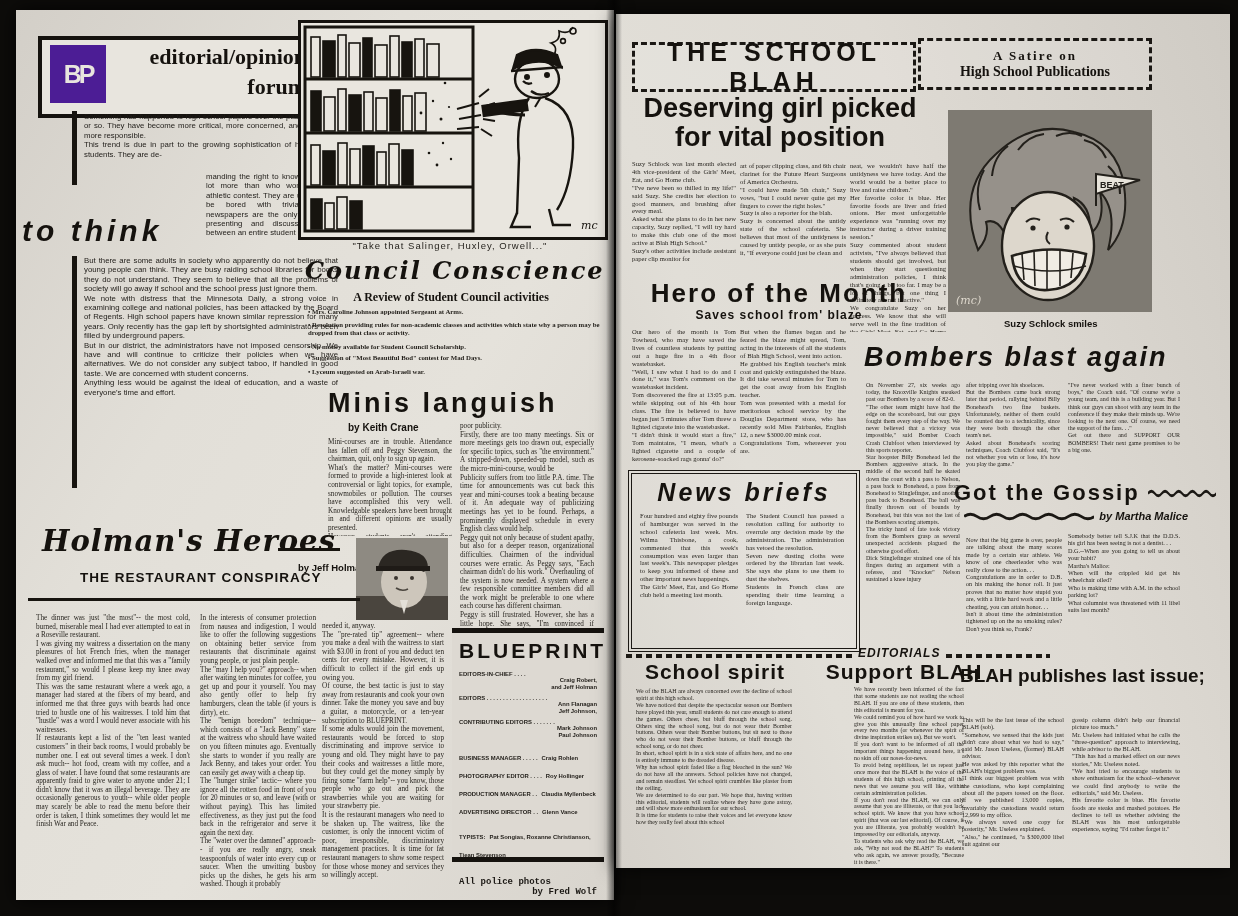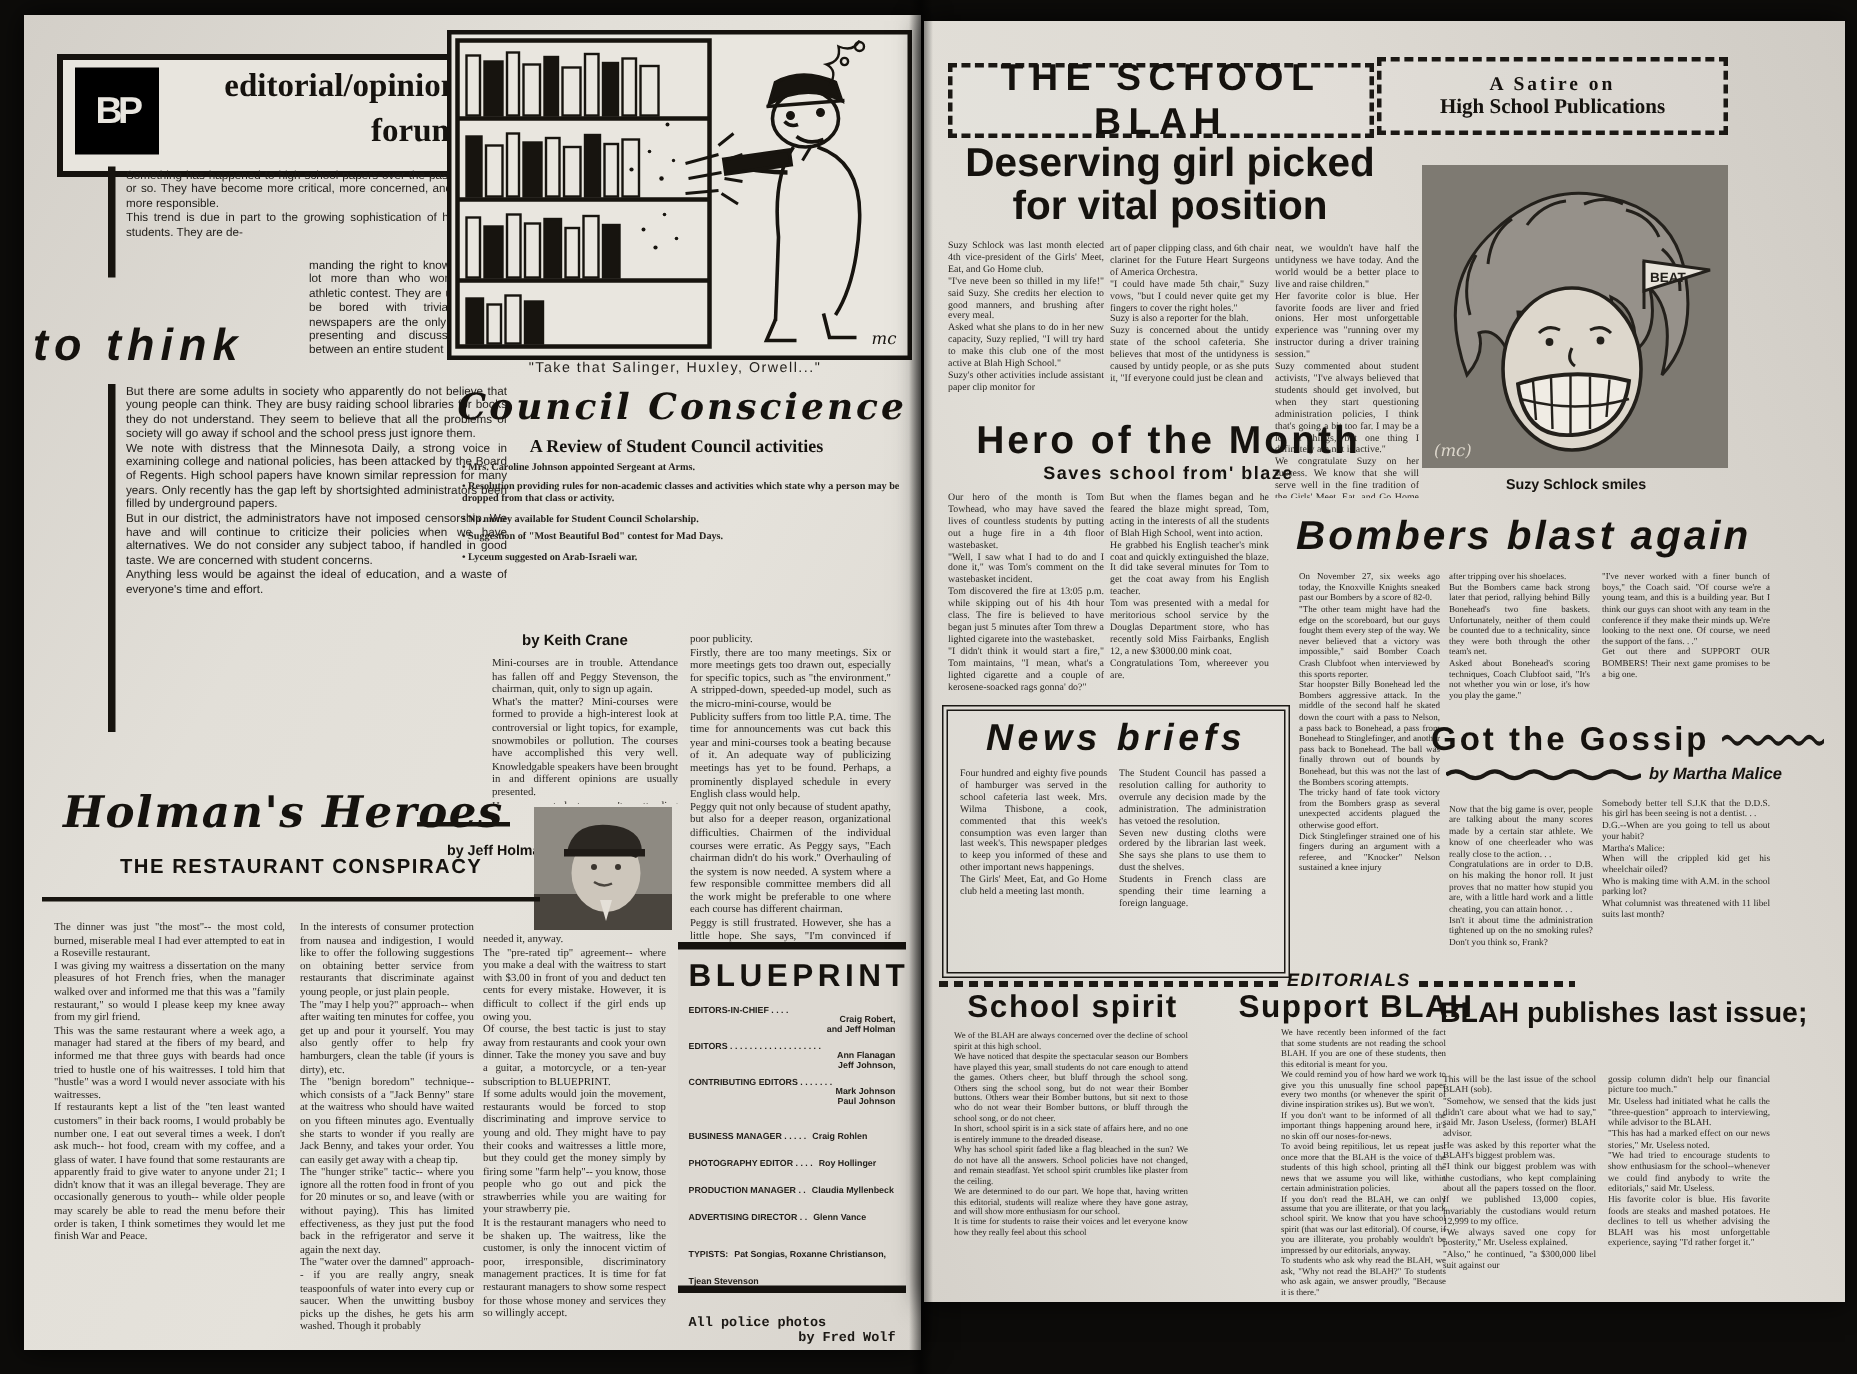--- a/index.html
+++ b/index.html
@@ -36,21 +36,21 @@
   .center{text-align:center;}
 </style>
 </head>
 <body>
 
 <div id="canvas">
 
   <div id="leftpage" class="page">
 
     <div class="abs" style="left:22px;top:26px;width:272px;height:74px;border:4px solid #15120e;background:#e8e5de;">
-      <div class="abs" style="left:8px;top:5px;width:56px;height:58px;background:#000000;display:flex;align-items:center;justify-content:center;">
+      <div class="abs" style="left:8px;top:5px;width:56px;height:58px;background:#4c1d95;display:flex;align-items:center;justify-content:center;">
         <span class="h-sans" style="color:#e8e5de;font-size:25px;letter-spacing:-3px;">BP</span>
       </div>
       <div class="abs h-serif" style="right:8px;top:2px;width:198px;text-align:right;font-size:22px;line-height:30px;">
         <span>editorial/opinion</span><br>
         <span>forum</span>
       </div>
     </div>
 
     <div class="abs bar" style="left:56px;top:101px;width:5px;height:74px;"></div>
     <div class="abs intro" style="left:68px;top:102px;width:252px;height:66px;">Something has happened to high school papers over the past ten years or so. They have become more critical, more concerned, and we think, more responsible.
@@ -157,20 +157,21 @@
     </div>
     <div class="abs center h-serif" style="left:284px;top:280px;width:302px;font-size:12px;">A Review of Student Council activities</div>
     <div class="abs bullets" style="left:292px;top:298px;width:292px;">
       <div style="margin-bottom:5px;">• Mrs. Caroline Johnson appointed Sergeant at Arms.</div>
       <div style="margin-bottom:6px;">• Resolution providing rules for non-academic classes and activities which state why a person may be dropped from that class or activity.</div>
       <div style="margin-bottom:3px;">• No money available for Student Council Scholarship.</div>
       <div style="margin-bottom:6px;">• Suggestion of "Most Beautiful Bod" contest for Mad Days.</div>
       <div>• Lyceum suggested on Arab-Israeli war.</div>
     </div>
 
+    <div class="abs h-sans" style="left:312px;top:378px;font-size:27px;letter-spacing:3px;">Minis languish</div>
     <div class="abs h-sans" style="left:332px;top:412px;font-size:10px;">by Keith Crane</div>
     <div class="abs col" style="left:312px;top:428px;width:124px;height:98px;">Mini-courses are in trouble. Attendance has fallen off and Peggy Stevenson, the chairman, quit, only to sign up again.
 What's the matter? Mini-courses were formed to provide a high-interest look at controversial or light topics, for example, snowmobiles or pollution. The courses have accomplished this very well. Knowledgable speakers have been brought in and different opinions are usually presented.
 However, students aren't attending meetings the numbers they should. They stay away due to apathy and</div>
     <div class="abs col" style="left:444px;top:412px;width:134px;height:210px;">poor publicity.
 Firstly, there are too many meetings. Six or more meetings gets too drawn out, especially for specific topics, such as "the environment." A stripped-down, speeded-up model, such as the micro-mini-course, would be
 Publicity suffers from too little P.A. time. The time for announcements was cut back this year and mini-courses took a beating because of it. An adequate way of publicizing meetings has yet to be found. Perhaps, a prominently displayed schedule in every English class would help.
 Peggy quit not only because of student apathy, but also for a deeper reason, organizational difficulties. Chairmen of the individual courses were erratic. As Peggy says, "Each chairman didn't do his work." Overhauling of the system is now needed. A system where a few responsible committee members did all the work might be preferable to one where each course has different chairman.
 Peggy is still frustrated. However, she has a little hope. She says, "I'm convinced if someone really cared about it it would go over well."</div>
 

